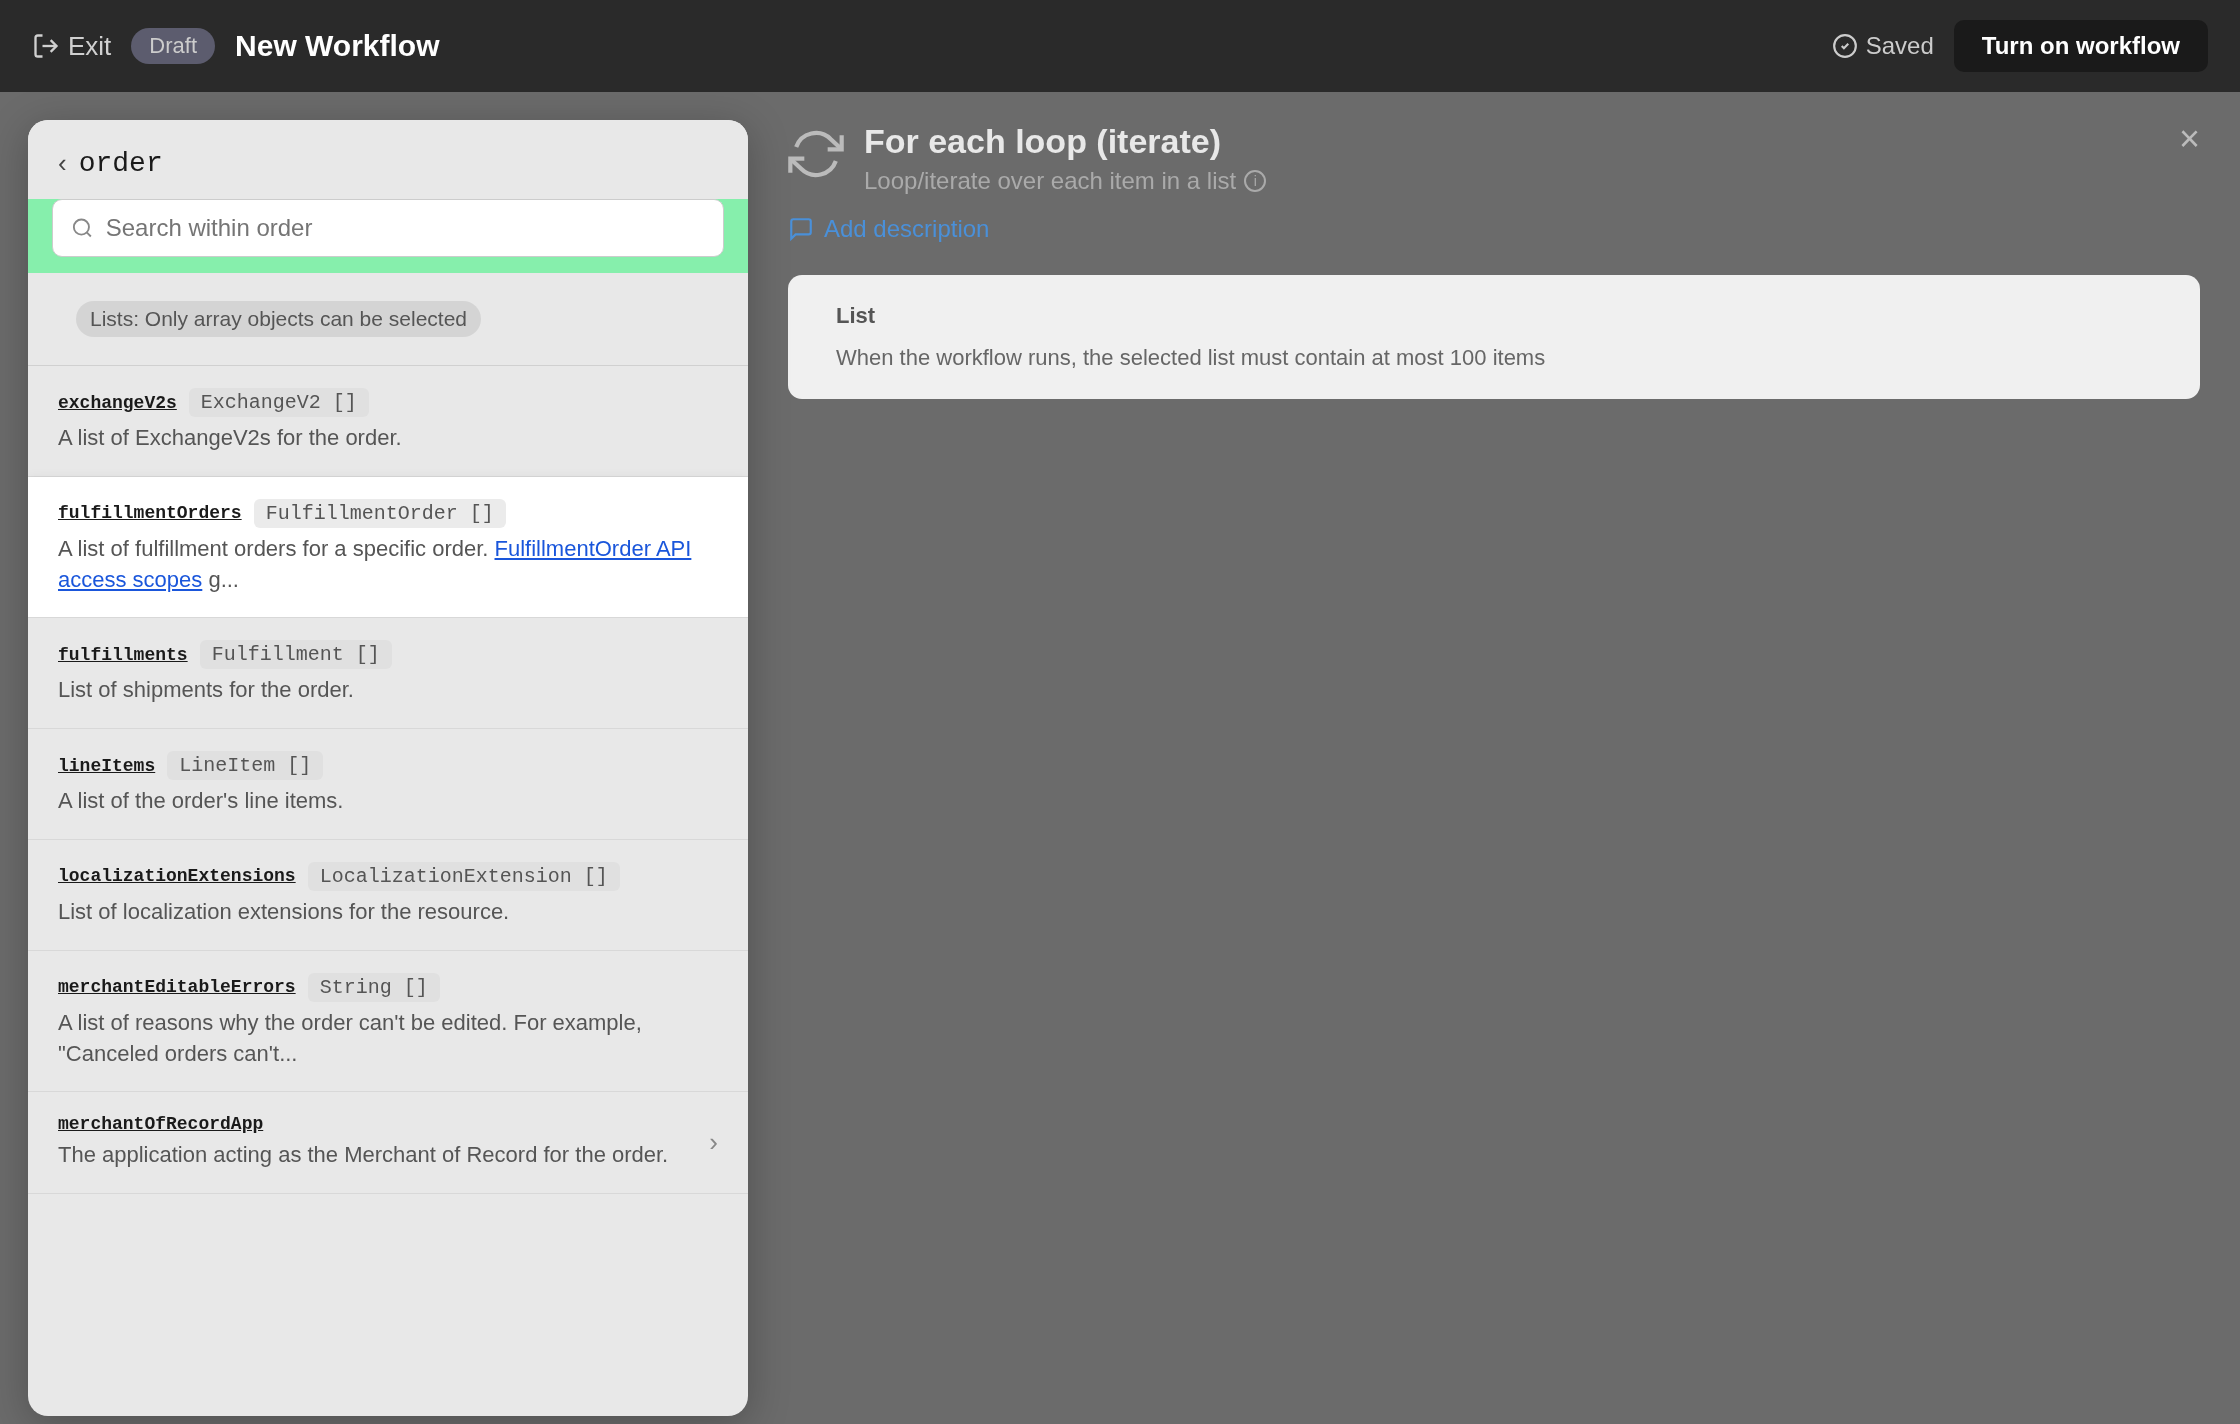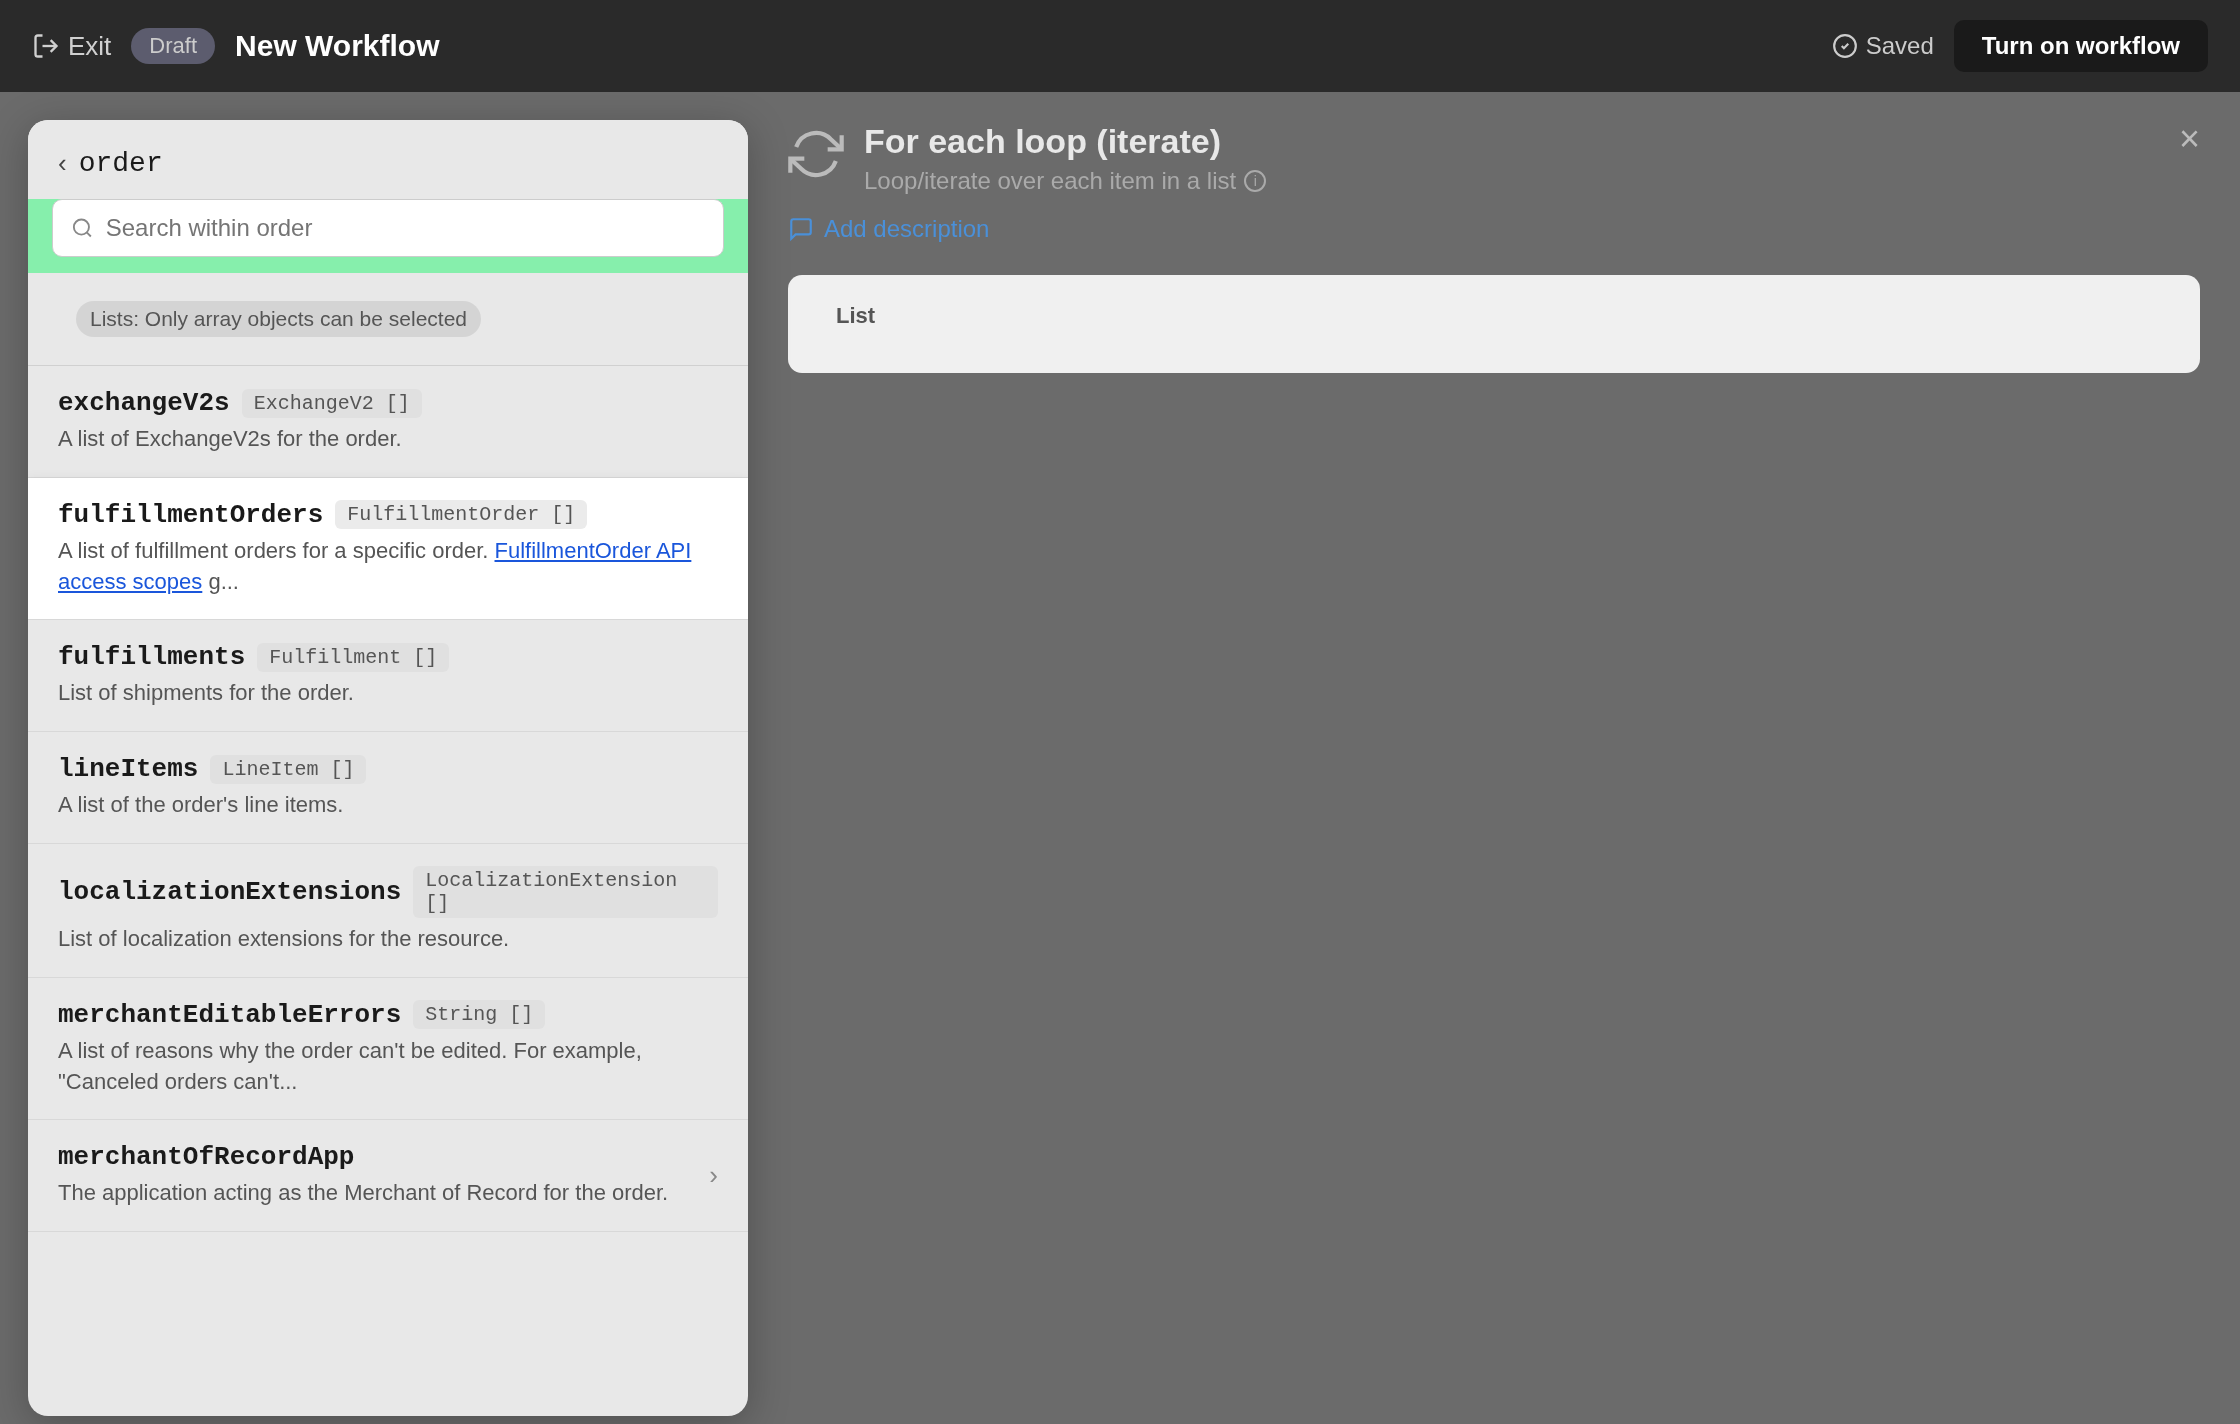--- a/index.html
+++ b/index.html
@@ -152,23 +152,24 @@
       box-shadow: 0 2px 12px rgba(0,0,0,0.08);
     }
     .list-item-top {
       display: flex;
       align-items: center;
       gap: 12px;
       margin-bottom: 6px;
     }
     .item-name {
       font-family: 'Courier New', monospace;
-      font-size: 26px;
+      font-size: 18px;
       font-weight: 600;
       color: #1a1a1a;
+      text-decoration: underline;
     }
     .item-type {
       background: #e0e0e0;
       color: #555;
       font-size: 20px;
       padding: 3px 12px;
       border-radius: 6px;
       font-family: 'Courier New', monospace;
     }
     .list-item.selected .item-type {
@@ -435,16 +436,17 @@
 
     <div class="add-desc-row">
       <svg width="26" height="26" viewBox="0 0 24 24" fill="none" stroke="#4a90d9" stroke-width="2">
         <path d="M21 15a2 2 0 0 1-2 2H7l-4 4V5a2 2 0 0 1 2-2h14a2 2 0 0 1 2 2z"></path>
       </svg>
       <span>Add description</span>
     </div>
 
     <div class="list-section">
       <div class="list-section-label">List</div>
+      <div class="list-note">When the workflow runs, the selected list must contain at most 100 items</div>
     </div>
   </div>
 
 </div>
 
 </body></html>

